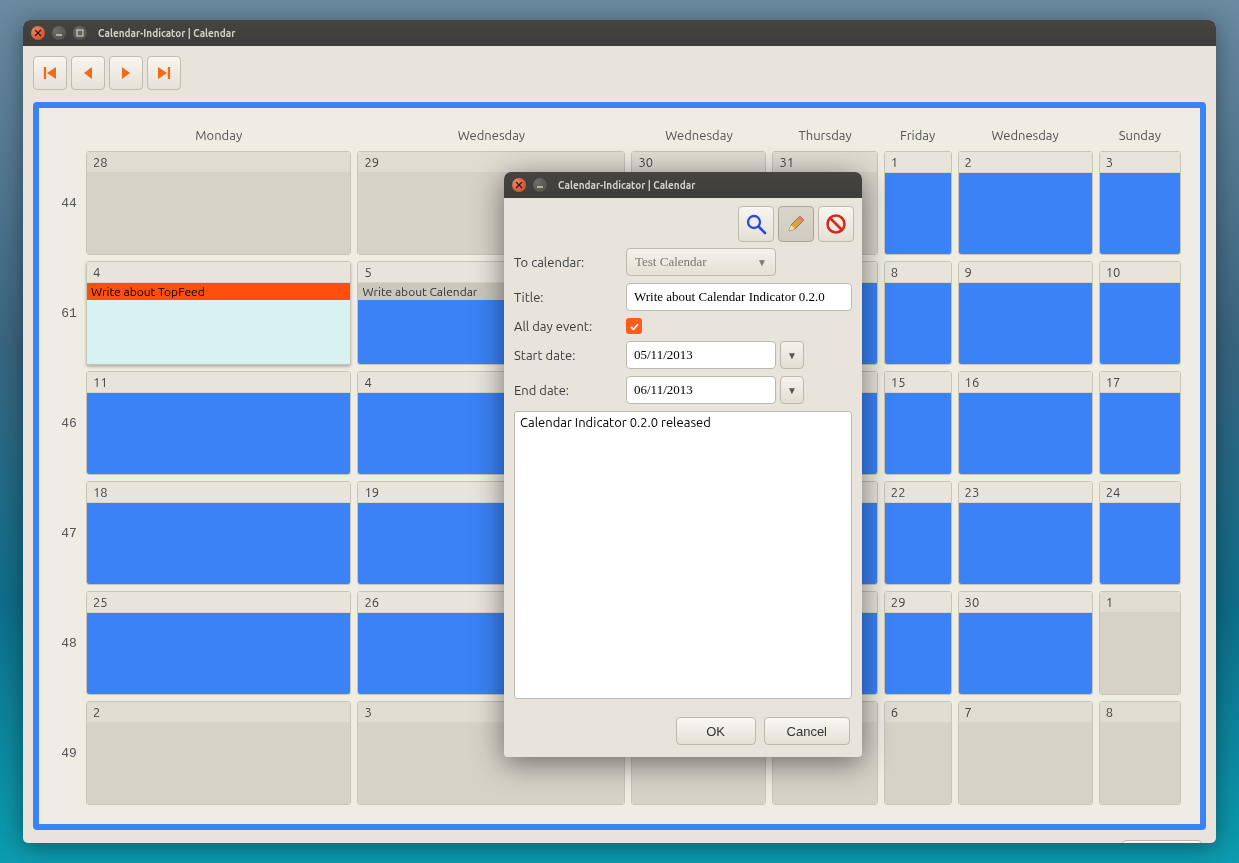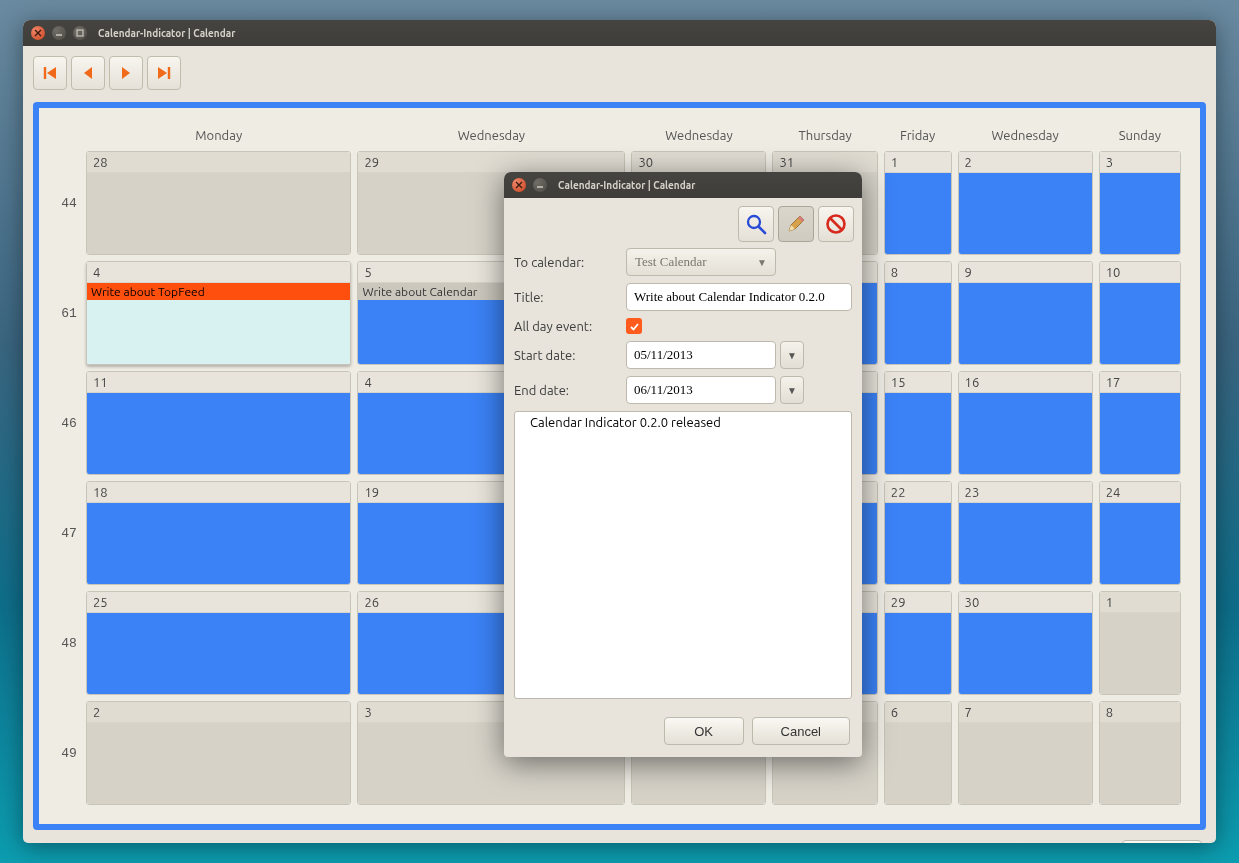--- a/index.html
+++ b/index.html
@@ -126,21 +126,21 @@
 }
 .std-btn {
   min-width: 80px;
   height: 28px;
   background: linear-gradient(to bottom, #faf8f3, #e4e0d6);
   border: 1px solid #bdb9ac;
   border-radius: 4px;
   font-size: 13px;
   color: #333;
   cursor: pointer;
-  padding: 0 28px;
+  padding: 0 22px;
 }
 
 
 .dialog {
   position: absolute;
   left: 504px; top: 172px;
   width: 358px;
   background: #e8e4db;
   border-radius: 7px 7px 4px 4px;
   box-shadow: 0 6px 30px rgba(0,0,0,0.5);
@@ -231,21 +231,21 @@
   font-size: 10px;
   color: #555;
 }
 .desc-label { font-size: 13px; color: #3c3c3c; margin-bottom: 2px; display: block; }
 .desc-box {
   width: 100%;
   height: 288px;
   border: 1px solid #bdb9ac;
   border-radius: 3px;
   background: #fff;
-  padding: 3px 15px;
+  padding: 3px 5px;
   font-family: inherit;
   font-size: 13px;
   resize: none;
 }
 .dlg-buttons {
   display: flex;
   justify-content: flex-end;
   gap: 8px;
   padding: 10px 12px 12px 0;
 }

